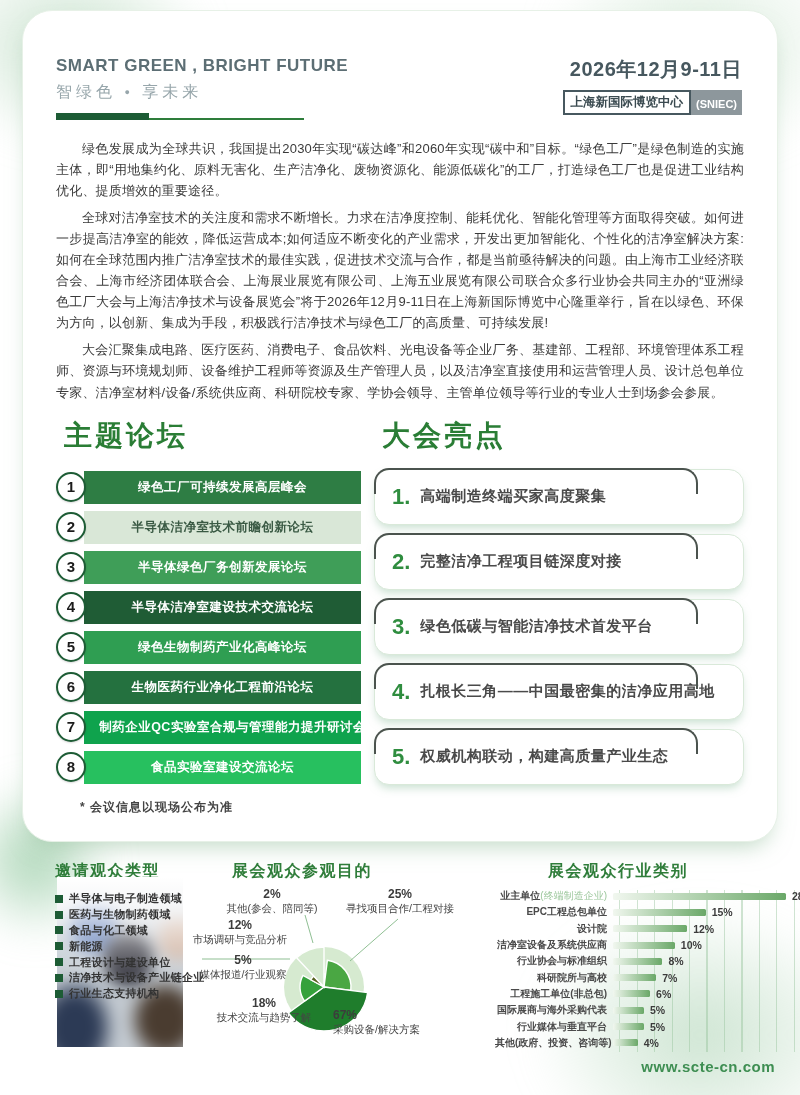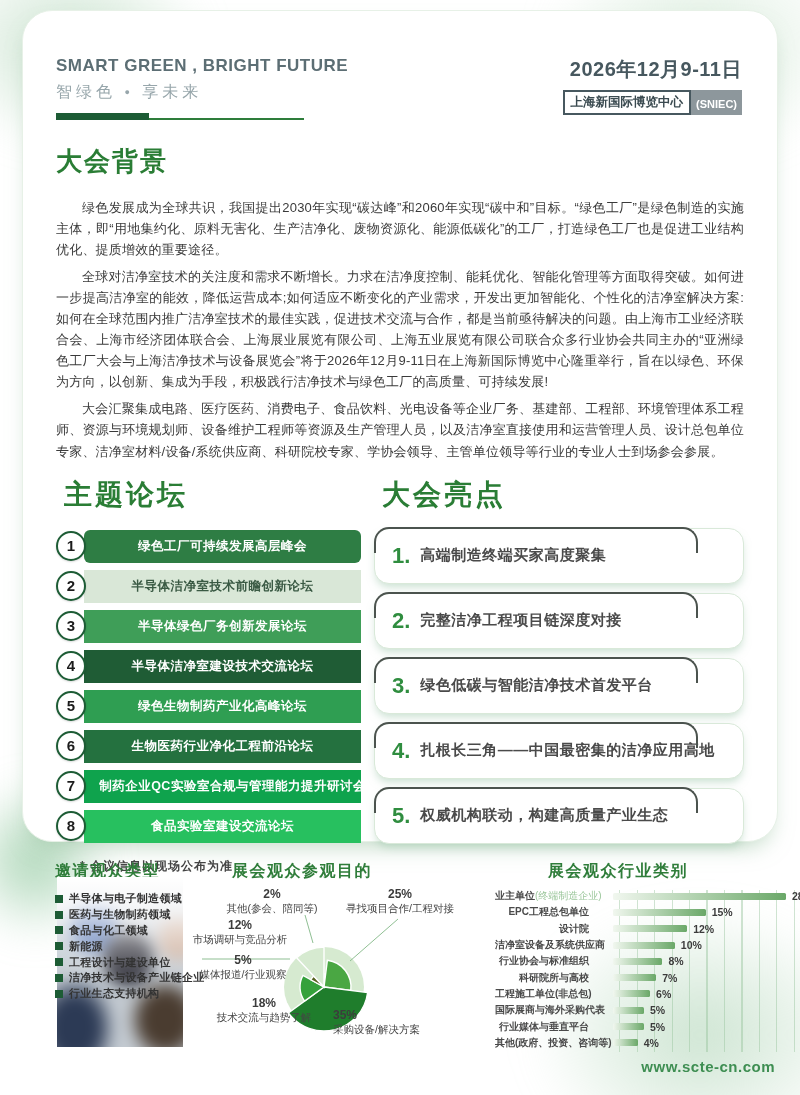--- a/index.html
+++ b/index.html
@@ -87,21 +87,21 @@
   .pie-svg { position:absolute; left:190px; top:0; width:300px; height:240px; }
   .pie-label { position:absolute; text-align:center; transform:translateX(-50%); z-index:2; line-height:1.25; }
   .pie-label .pct { font-size:12px; font-weight:700; color:#3c3c3c; }
   .pie-label .nm { font-size:10.5px; color:#454545; white-space:nowrap; }
   .pie-label.la { transform:none; text-align:left; }
 
   .ind-chart { position:absolute; left:495px; top:33px; width:300px; }
   .ind-grid { position:absolute; left:124px; top:2px; width:176px; height:162px;
     background:repeating-linear-gradient(90deg, rgba(150,195,155,.45) 0 1px, transparent 1px 17.5px); }
   .ind-row { position:relative; display:flex; align-items:center; height:16.3px; z-index:1; }
-  .ind-label { width:118px; flex:none; text-align:right; font-size:10px; color:#4a4a4a; font-weight:700; padding-right:24px; white-space:nowrap; }
+  .ind-label { width:118px; flex:none; text-align:right; font-size:10px; color:#4a4a4a; font-weight:700; padding-right:6px; white-space:nowrap; }
   .ind-label .sfx { color:#9cc79c; font-weight:400; }
   .ind-bar { height:7px; border-radius:1.5px; background:linear-gradient(90deg,#f1f7ef, #6aa868); flex:none; }
   .ind-pct { font-size:10.5px; font-weight:700; color:#3c3c3c; margin-left:6px; }
 
   .site-url { position:absolute; right:25px; top:203px; font-size:15px; font-weight:800; color:#3e8e52; letter-spacing:.5px; }
 </style>
 </head>
 <body>
 
 <div class="blob blob-tl"></div>
@@ -125,34 +125,33 @@
     </div>
     <div class="hdr-right">
       <div class="hdr-date">2026年12月9-11日</div>
       <div class="venue-row">
         <span class="venue-name">上海新国际博览中心</span>
         <span class="venue-code">(SNIEC)</span>
       </div>
     </div>
   </div>
 
-  <h2 class="sec-title-lg">大会背景</h2>
   <div class="paras" id="paras">
       <p>绿色发展成为全球共识，我国提出2030年实现“碳达峰”和2060年实现“碳中和”目标。“绿色工厂”是绿色制造的实施主体，即“用地集约化、原料无害化、生产洁净化、废物资源化、能源低碳化”的工厂，打造绿色工厂也是促进工业结构优化、提质增效的重要途径。</p>
       <p>全球对洁净室技术的关注度和需求不断增长。力求在洁净度控制、能耗优化、智能化管理等方面取得突破。如何进一步提高洁净室的能效，降低运营成本;如何适应不断变化的产业需求，开发出更加智能化、个性化的洁净室解决方案:如何在全球范围内推广洁净室技术的最佳实践，促进技术交流与合作，都是当前亟待解决的问题。由上海市工业经济联合会、上海市经济团体联合会、上海展业展览有限公司、上海五业展览有限公司联合众多行业协会共同主办的“亚洲绿色工厂大会与上海洁净技术与设备展览会”将于2026年12月9-11日在上海新国际博览中心隆重举行，旨在以绿色、环保为方向，以创新、集成为手段，积极践行洁净技术与绿色工厂的高质量、可持续发展!</p>
       <p>大会汇聚集成电路、医疗医药、消费电子、食品饮料、光电设备等企业厂务、基建部、工程部、环境管理体系工程师、资源与环境规划师、设备维护工程师等资源及生产管理人员，以及洁净室直接使用和运营管理人员、设计总包单位专家、洁净室材料/设备/系统供应商、科研院校专家、学协会领导、主管单位领导等行业的专业人士到场参会参展。</p>
     </div>
 
   <div class="columns">
     <div class="col-forums">
       <h2 class="col-title">主题论坛</h2>
       <div class="forum-list" id="forum-list">
   <div class="forum-row">
     <span class="forum-num">1</span>
-    <span class="forum-bar" style="background: linear-gradient(90deg, rgb(46, 125, 68), rgb(46, 125, 68)); border-radius: 6px;">
+    <span class="forum-bar" style="background: linear-gradient(90deg, rgb(46, 125, 68), rgb(46, 125, 68));">
       <span class="forum-label" style="color: rgb(255, 255, 255);">绿色工厂可持续发展高层峰会</span>
     </span>
   </div>
 
   <div class="forum-row">
     <span class="forum-num">2</span>
     <span class="forum-bar" style="background: linear-gradient(90deg, rgb(217, 231, 215), rgb(217, 231, 215));">
       <span class="forum-label" style="color: rgb(58, 90, 68);">半导体洁净室技术前瞻创新论坛</span>
     </span>
   </div>
@@ -313,21 +312,21 @@
     <div class="pct">5%</div>
     <div class="nm">媒体报道/行业观察</div>
   </div>
 
   <div class="pie-label" style="left: 264px; top: 141px;">
     <div class="pct">18%</div>
     <div class="nm">技术交流与趋势了解</div>
   </div>
 
   <div class="pie-label la" style="left: 333px; top: 153px;">
-    <div class="pct">35%</div>
+    <div class="pct">67%</div>
     <div class="nm">采购设备/解决方案</div>
   </div>
 </div>
 
   <div class="ind-chart" id="ind-chart">
     <div class="ind-grid"></div>
 
   <div class="ind-row">
     <span class="ind-label">业主单位<span class="sfx">(终端制造企业)</span></span>
     <span class="ind-bar" style="width: 173.04px;"></span>

